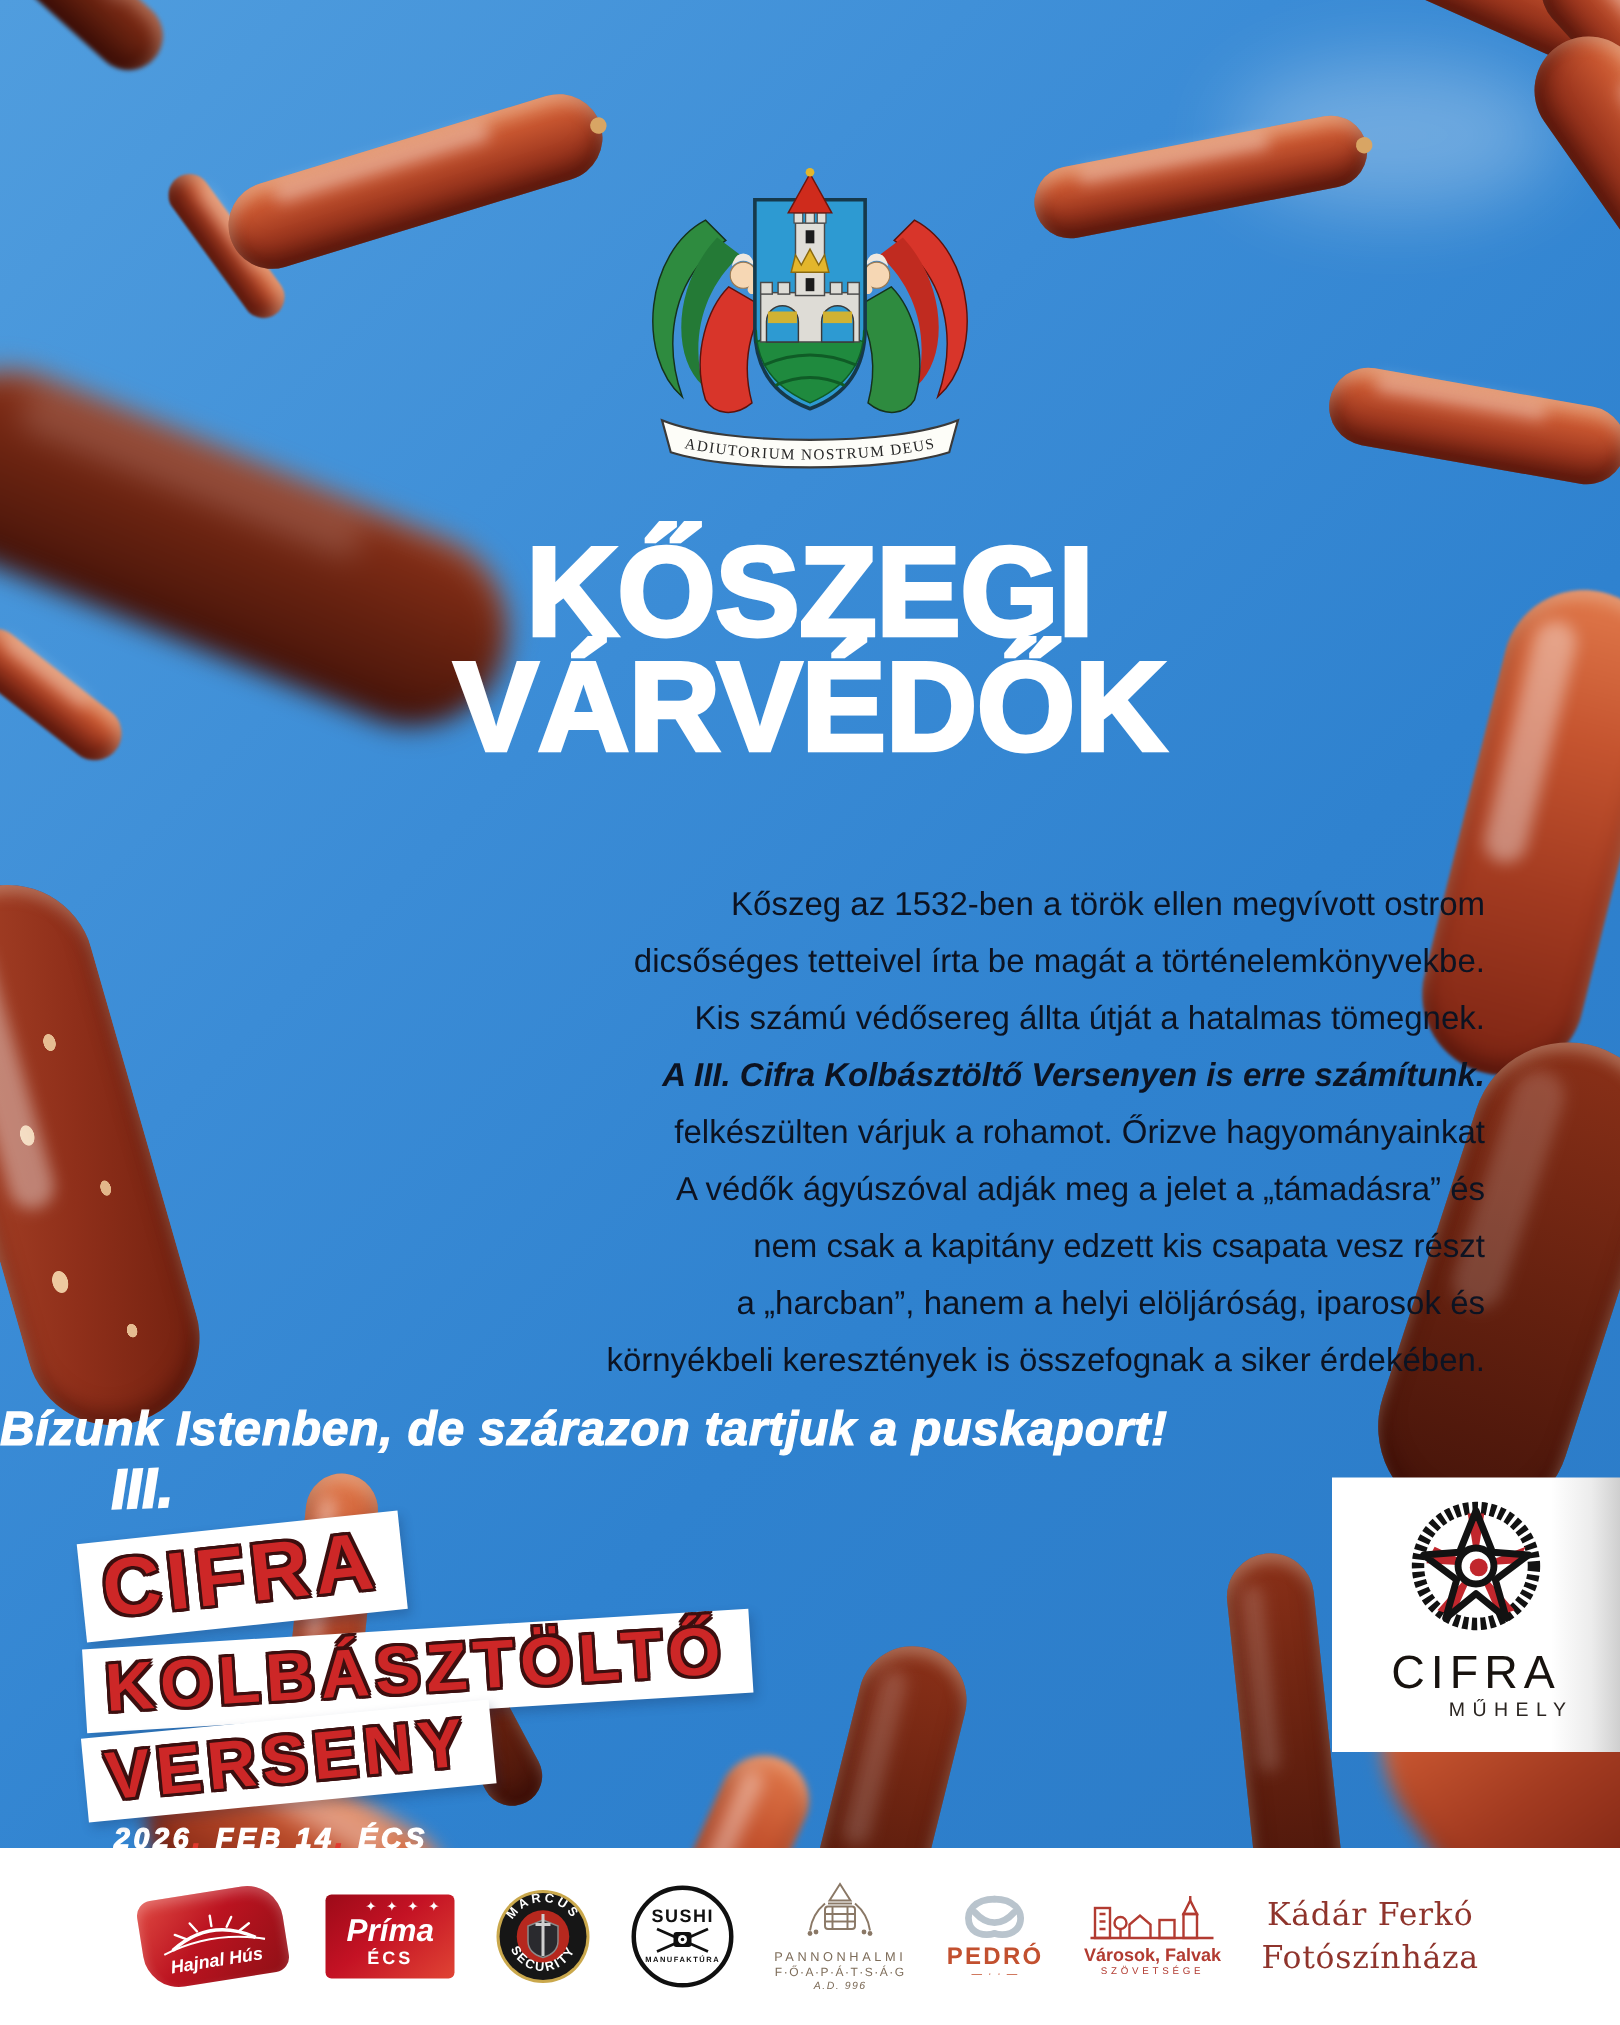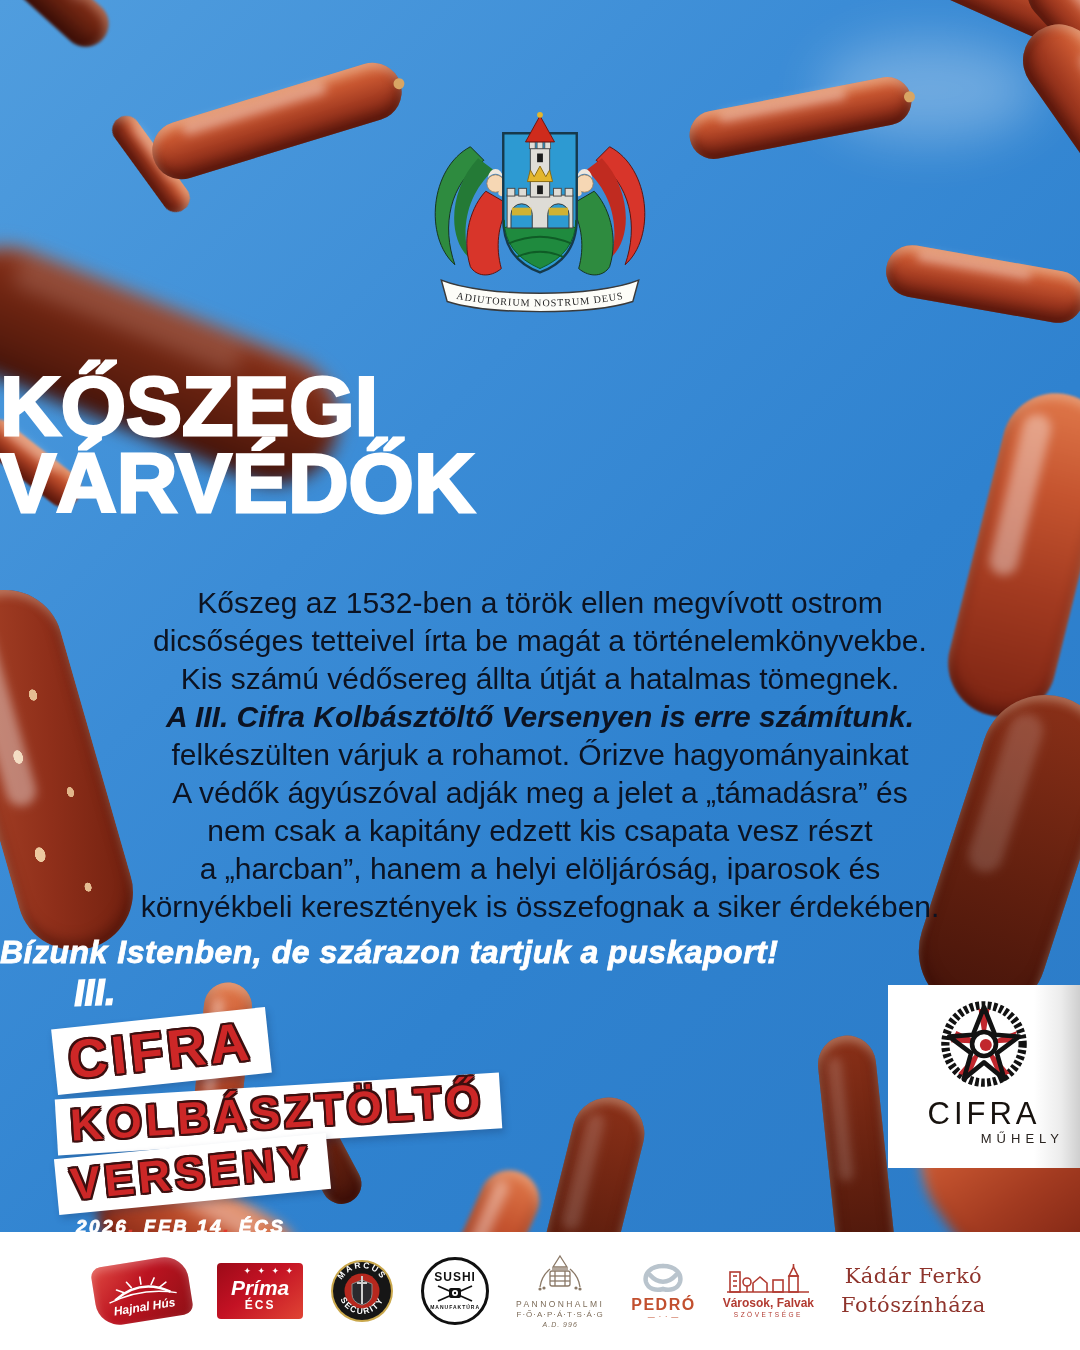--- a/index.html
+++ b/index.html
@@ -24,26 +24,26 @@
     radial-gradient(6px 9px at 70% 58%,#e2b68a 0 55%,transparent 60%),
     radial-gradient(9px 13px at 30% 72%,#edc9a0 0 55%,transparent 60%),
     radial-gradient(6px 8px at 62% 84%,#e6bd92 0 55%,transparent 60%),
     linear-gradient(105deg,#b14a2c 0%,#8f2f1a 55%,#6e1f0e 100%);}
   .tipr::after{content:"";position:absolute;right:-4px;top:50%;transform:translateY(-50%);
     width:11px;height:11px;border-radius:50%;background:#d8a564;}
   .cloud{position:absolute;border-radius:50%;background:rgba(255,255,255,.28);filter:blur(26px);z-index:1;}
   
   .crest{position:absolute;left:50%;top:110px;transform:translateX(-50%);z-index:5;}
   
-  .title{position:absolute;left:0;top:368px;width:100%;z-index:5;
+  .title{position:absolute;left:0;top:356px;width:100%;text-align:center;z-index:5;
     color:#ffffff;font-weight:700;font-size:84px;line-height:77px;letter-spacing:0px;
     -webkit-text-stroke:3px #ffffff;}
   
-  .bodytext{position:absolute;left:90px;top:584px;width:900px;text-align:center;z-index:5;
-    color:#0c1322;font-size:30px;line-height:38px;font-weight:400;}
+  .bodytext{position:absolute;left:90px;top:584px;width:900px;text-align:right;z-index:5;
+    color:#0c1322;font-size:22px;line-height:38px;font-weight:400;}
   .bodytext .em{font-style:italic;font-weight:700;}
   
   .slogan{position:absolute;left:0;top:934px;width:100%;text-align:left;z-index:5;
     color:#ffffff;font-size:32px;font-weight:700;font-style:italic;letter-spacing:.5px;
     -webkit-text-stroke:.8px #ffffff;}
   
   .event{position:absolute;left:52px;top:972px;z-index:6;}
   .edition{color:#fff;font-size:37px;font-weight:700;font-style:italic;margin-left:22px;
     -webkit-text-stroke:1.5px #fff;transform:rotate(-2deg);width:max-content;}
   .strip{position:relative;width:max-content;background:#fff;padding:1px 16px 3px 14px;
@@ -58,21 +58,21 @@
   .strip3{transform:rotate(-5.5deg);margin:4px 0 0 4px;}
   .strip3 .w{font-size:45px;}
   .evdate{margin:14px 0 0 24px;color:#fff;font-size:19px;font-weight:700;font-style:italic;
     letter-spacing:2.5px;-webkit-text-stroke:.8px #fff;}
   .evdate .rd{color:#e03a2f;-webkit-text-stroke:.8px #e03a2f;}
   
   .workshop{position:absolute;left:888px;top:985px;width:192px;height:183px;z-index:6;
     background:linear-gradient(to right,#ffffff 76%,#ececec 90%,#cfcfcf 100%);
     text-align:center;}
   .workshop .wname{font-size:31px;letter-spacing:4px;color:#17120e;margin-top:2px;font-weight:400;}
-  .workshop .wsub{font-size:13px;letter-spacing:5px;color:#2a2420;text-align:right;padding-right:16px;margin-top:-1px;}
+  .workshop .wsub{font-size:13px;letter-spacing:5px;color:#2a2420;text-align:right;padding-right:31px;margin-top:-1px;}
   
   .footer{position:absolute;left:0;top:1232px;width:1080px;height:118px;background:#ffffff;z-index:7;
     display:flex;align-items:center;justify-content:center;gap:27px;}
   .logo{display:flex;flex-direction:column;align-items:center;justify-content:center;}
   
   .hajnal{width:96px;height:60px;border-radius:10px 24px 10px 24px;transform:rotate(-9deg);
     background:linear-gradient(135deg,#e04a42 0%,#bb1320 45%,#8f1016 100%);
     display:flex;flex-direction:column;align-items:center;justify-content:flex-end;
     box-shadow:inset 0 4px 8px rgba(255,255,255,.25);}
   .hajnal .ht{color:#fff;font-size:12px;font-weight:700;font-style:italic;margin:0 0 7px 0;}

